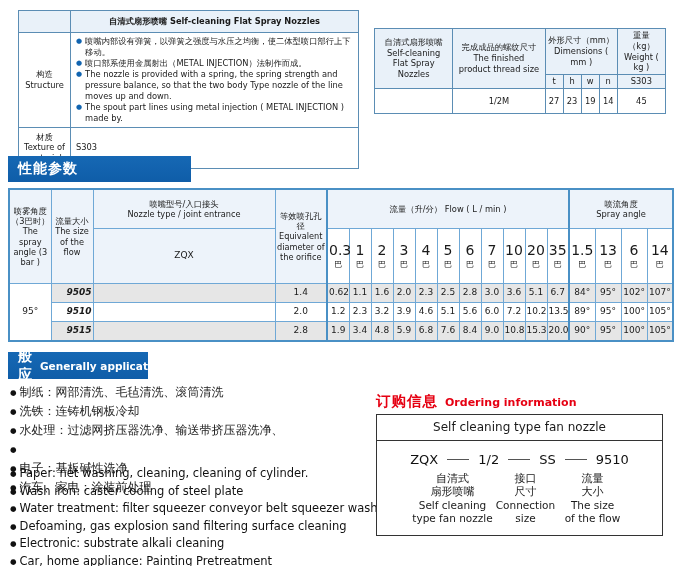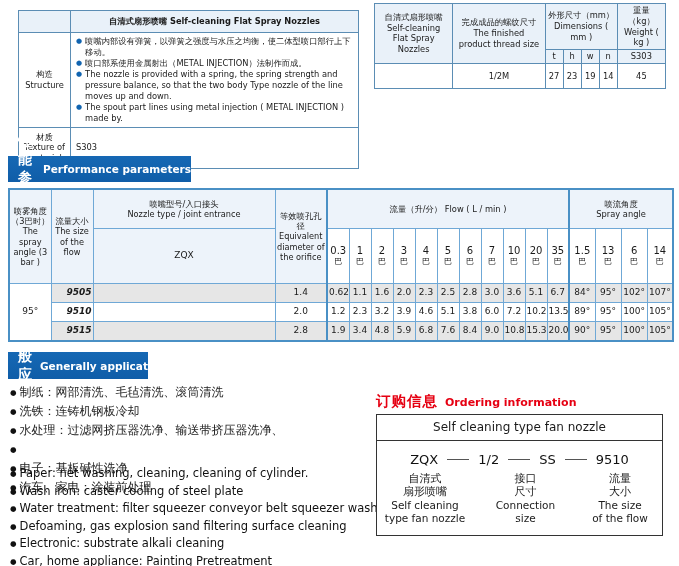--- a/index.html
+++ b/index.html
@@ -11,40 +11,40 @@
   
   .spec-left{position:absolute;left:18px;top:10px;width:341px;border-collapse:collapse;table-layout:fixed;}
   .spec-left td{border:1px solid #5b8db4;font-size:8.3px;vertical-align:middle;padding:2px 3px;}
   .spec-left .hdr{background:#e9f1f9;text-align:center;font-weight:bold;height:17px;}
   .spec-left .lbl{text-align:center;line-height:1.25;width:50px;}
   .spec-left .body-cell{padding:3px 5px;line-height:1.32;}
   .b-line{display:flex;align-items:flex-start;}
   .b-line .dot{color:#1164b0;font-size:7px;line-height:1.55;margin-right:3px;flex:0 0 auto;}
   .spec-left .mat-row td{height:34px;}
   
-  .spec-right{position:absolute;left:374px;top:3px;width:292px;border-collapse:collapse;table-layout:fixed;}
+  .spec-right{position:absolute;left:374px;top:28px;width:292px;border-collapse:collapse;table-layout:fixed;}
   .spec-right td{border:1px solid #5b8db4;font-size:8.3px;text-align:center;vertical-align:middle;line-height:1.3;padding:1px 2px;}
   .spec-right .hdr{background:#e9f1f9;}
   .spec-right .drow td{height:22px;}
   
   .banner{position:absolute;background:linear-gradient(#1668b4,#0f5da8);color:#fff;display:flex;align-items:center;padding-left:10px;box-sizing:border-box;}
   .banner .cn{font-size:14px;font-weight:bold;letter-spacing:1px;}
   .banner .en{font-size:10.5px;font-weight:bold;margin-left:7px;white-space:nowrap;}
   #perf-banner{left:8px;top:156px;width:183px;height:26px;}
   #apps-banner{left:8px;top:352px;width:140px;height:27px;}
   
   .perf{position:absolute;left:8px;top:188px;width:664px;border-collapse:collapse;table-layout:fixed;}
   .perf td{border:1px solid #6fa8d6;font-size:8.3px;text-align:center;vertical-align:middle;line-height:1.25;padding:0 1px;}
   .perf{border:2px solid #4a90c5;}
   .perf .hcell{background:#edf3fa;}
   .perf .h1 td{height:38px;}
   .perf .h2 td{height:54px;}
   .perf .dr td{height:18px;font-size:9px;}
   .perf .pcell{background:#ffffff;}
-  .perf .p-num{font-size:10px;}
+  .perf .p-num{font-size:14px;}
   .perf .p-unit{font-size:8px;}
   .perf .g{background:#e6e6e6;}
   .perf .model{font-weight:bold;text-align:right;padding-left:4px;font-size:9.5px;font-style:italic;}
   .perf .sep-l{border-left:2px solid #4a90c5;}
   .perf .zqx{font-size:9px;background:#edf3fa;}
   .perf .en-small{font-size:8.2px;}
   
   .apps-cn{position:absolute;left:10px;top:383px;}
   .apps-cn .app-line{font-size:12px;line-height:19px;color:#222;display:flex;align-items:center;}
   .apps-en{position:absolute;left:10px;top:465px;}
@@ -54,21 +54,21 @@
   .ordering-title{position:absolute;left:376px;top:392px;display:flex;align-items:baseline;color:#e60012;}
   .ordering-title .cn{font-size:14.5px;font-weight:bold;letter-spacing:1px;}
   .ordering-title .en{font-size:11px;font-weight:bold;margin-left:7px;}
   .ordering-box{position:absolute;left:376px;top:414px;width:287px;height:122px;border:1px solid #333;box-sizing:border-box;background:#fff;}
   .ob-header{text-align:center;padding:5px 0 4px;border-bottom:1px solid #333;line-height:1.3;}
   .ob-header .cn{font-size:12px;}
   .ob-header .en{font-size:12px;}
   .ob-code{display:flex;align-items:center;justify-content:center;margin-top:11px;font-size:13px;color:#111;}
   .ob-code .part{padding:0 2px;}
   .dash{width:22px;height:1px;background:#555;margin:0 7px;}
-  .ob-labels{display:flex;margin-top:5px;padding:0 6px;justify-content:space-between;}
+  .ob-labels{display:flex;margin-top:5px;padding:0 6px;justify-content:center;}
   .ob-col{text-align:center;line-height:13.5px;}
   .ob-col .cnl{font-size:11px;}
   .ob-col .enl{font-size:10.5px;}
 </style>
 </head>
 <body>
 
 <table class="spec-left">
   <colgroup>
       <col style="width:52px">
@@ -158,21 +158,20 @@
     <td>23</td>
     <td>19</td>
     <td>14</td>
     <td>45</td>
   </tr>
 </tbody>
   </table>
 
 <div class="banner" id="perf-banner">
   <span class="cn">性能参数</span>
-  <span class="en">Performance parameters</span>
 </div>
 
 <table class="perf">
   <colgroup>
     <col style="width:42px">
       <col style="width:42px">
       <col style="width:182px">
       <col style="width:52px">
     <col style="width:22px">
       <col style="width:22px">
@@ -302,21 +301,21 @@
   <tr class="dr">
     <td class="model">9510</td>
     <td></td>
     <td>2.0</td>
     <td class="sep-l">1.2</td>
     <td>2.3</td>
     <td>3.2</td>
     <td>3.9</td>
     <td>4.6</td>
     <td>5.1</td>
-    <td>3.8</td>
+    <td>5.6</td>
     <td>6.0</td>
     <td>7.2</td>
     <td>10.2</td>
     <td>13.5</td>
     <td class="sep-l">89°</td>
     <td>95°</td>
     <td>100°</td>
     <td>105°</td>
   </tr>
   <tr class="dr">

